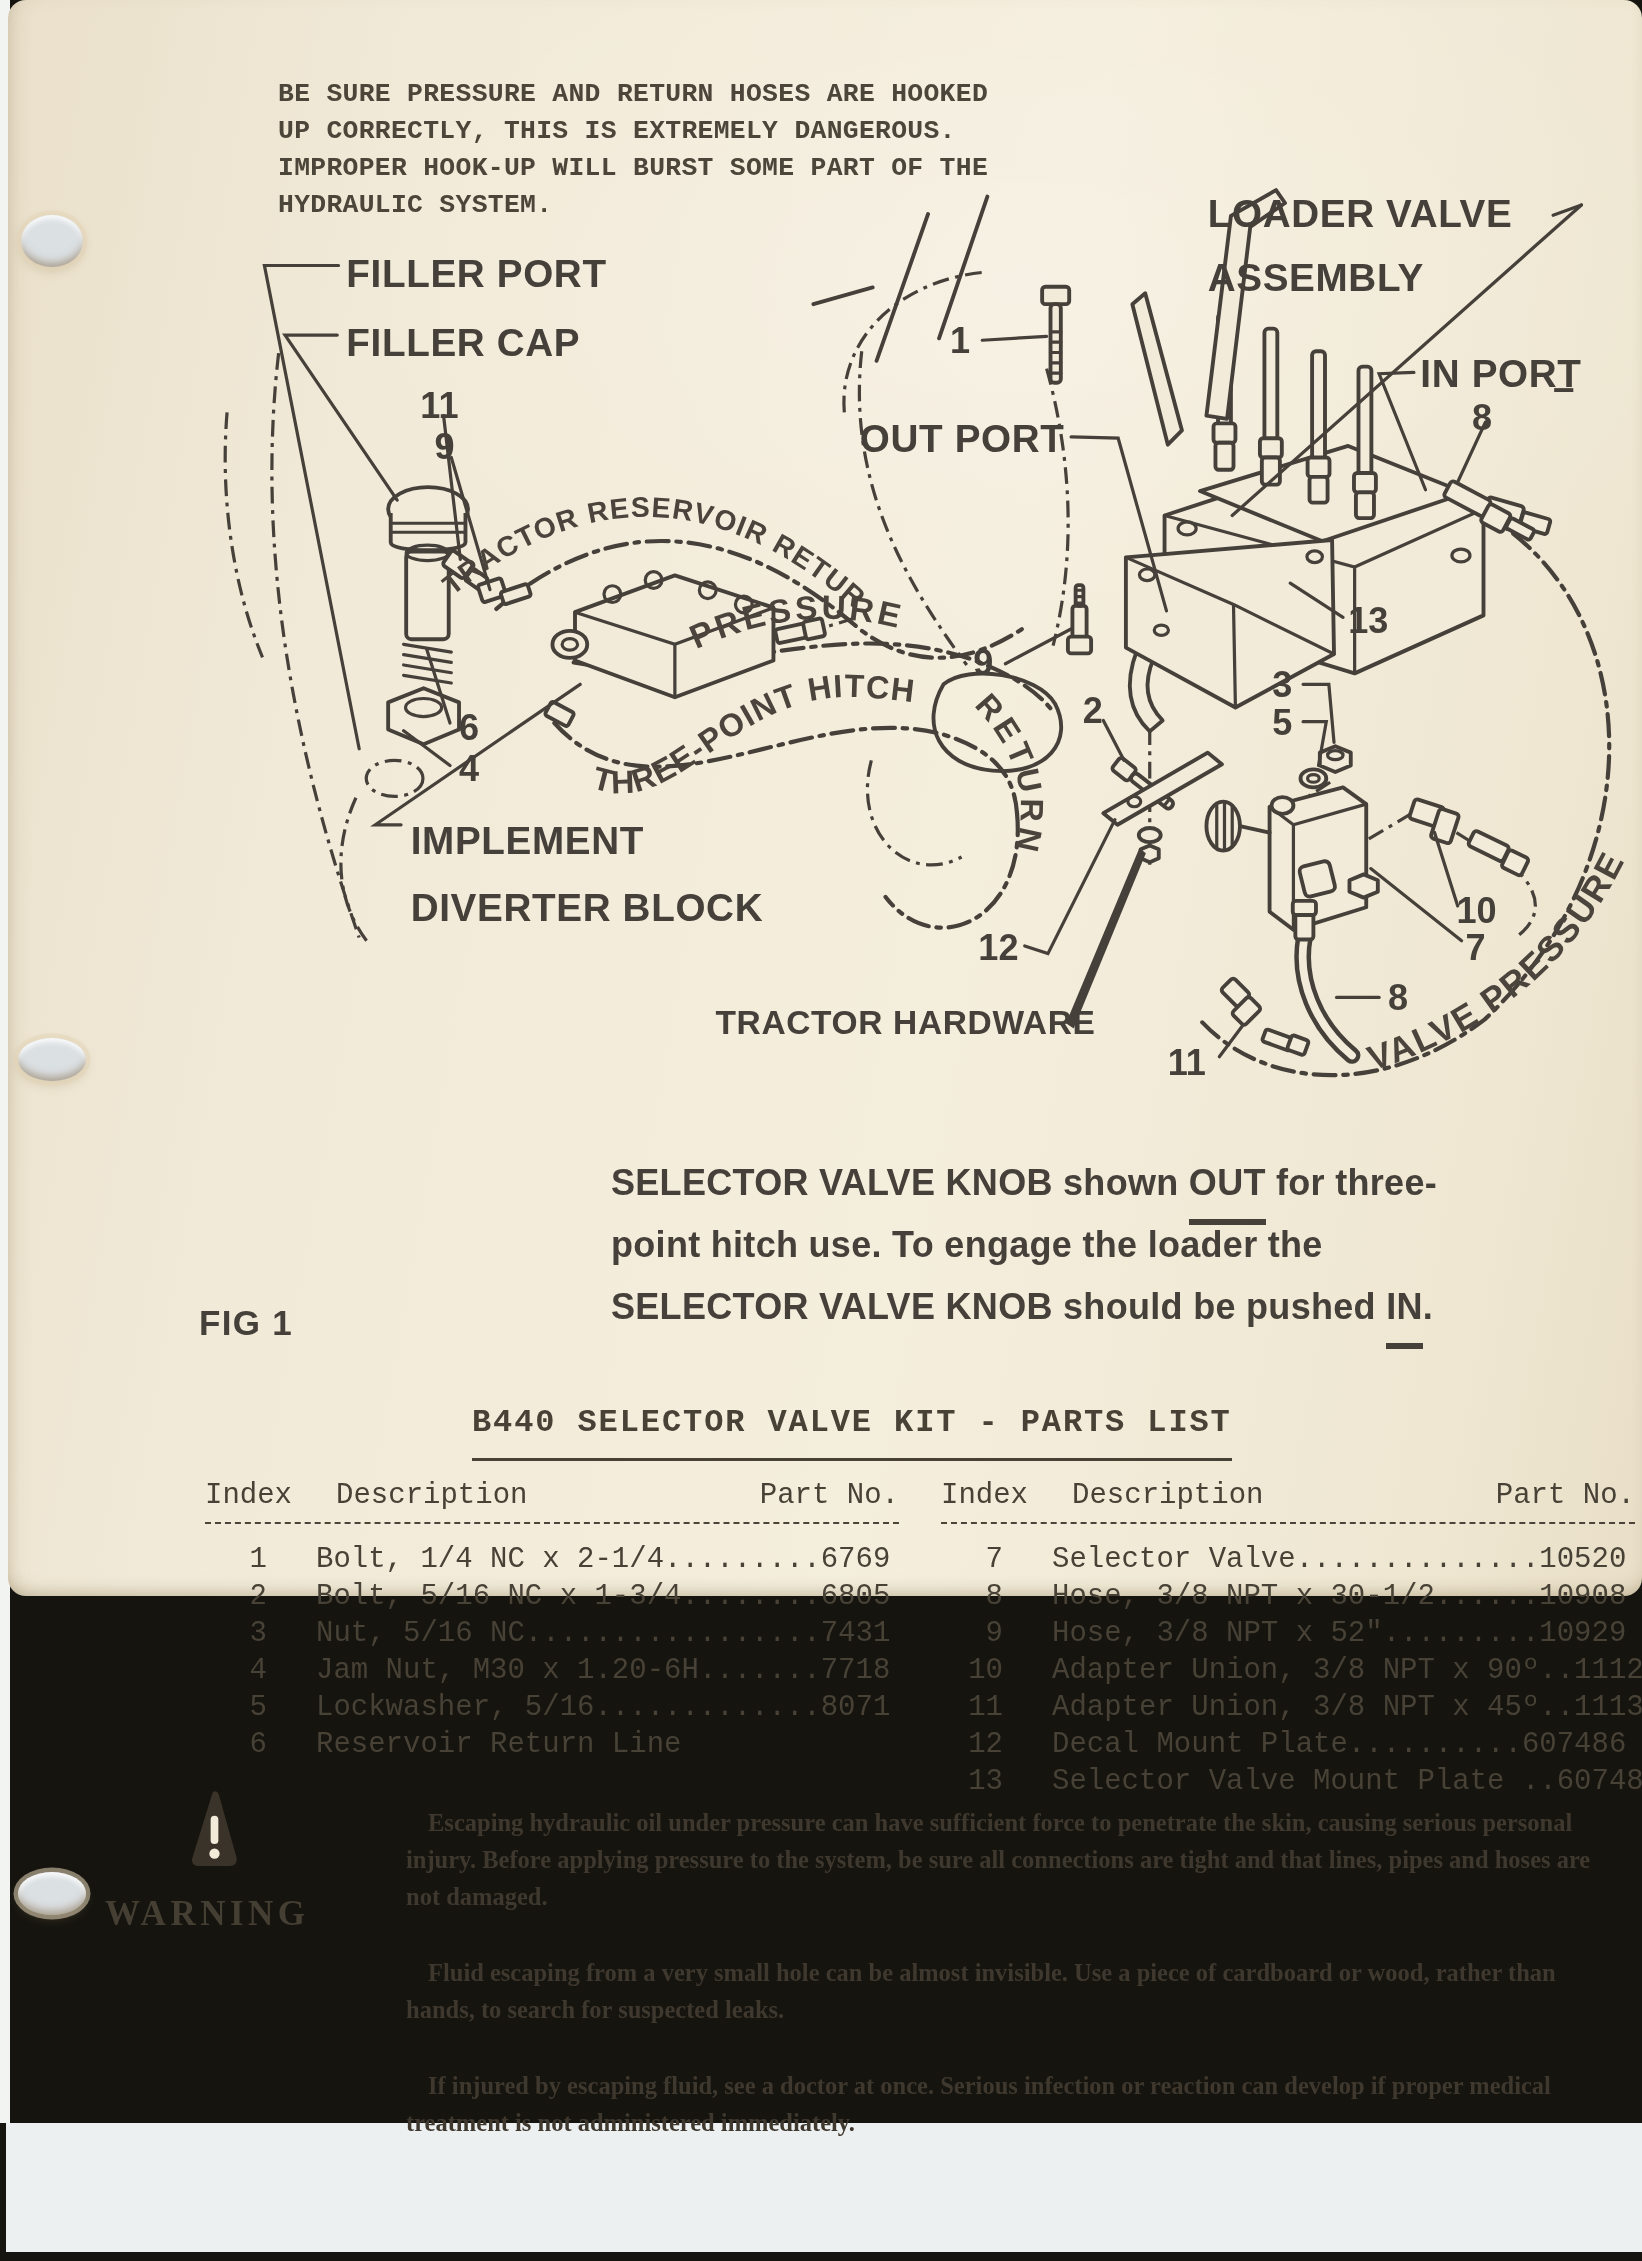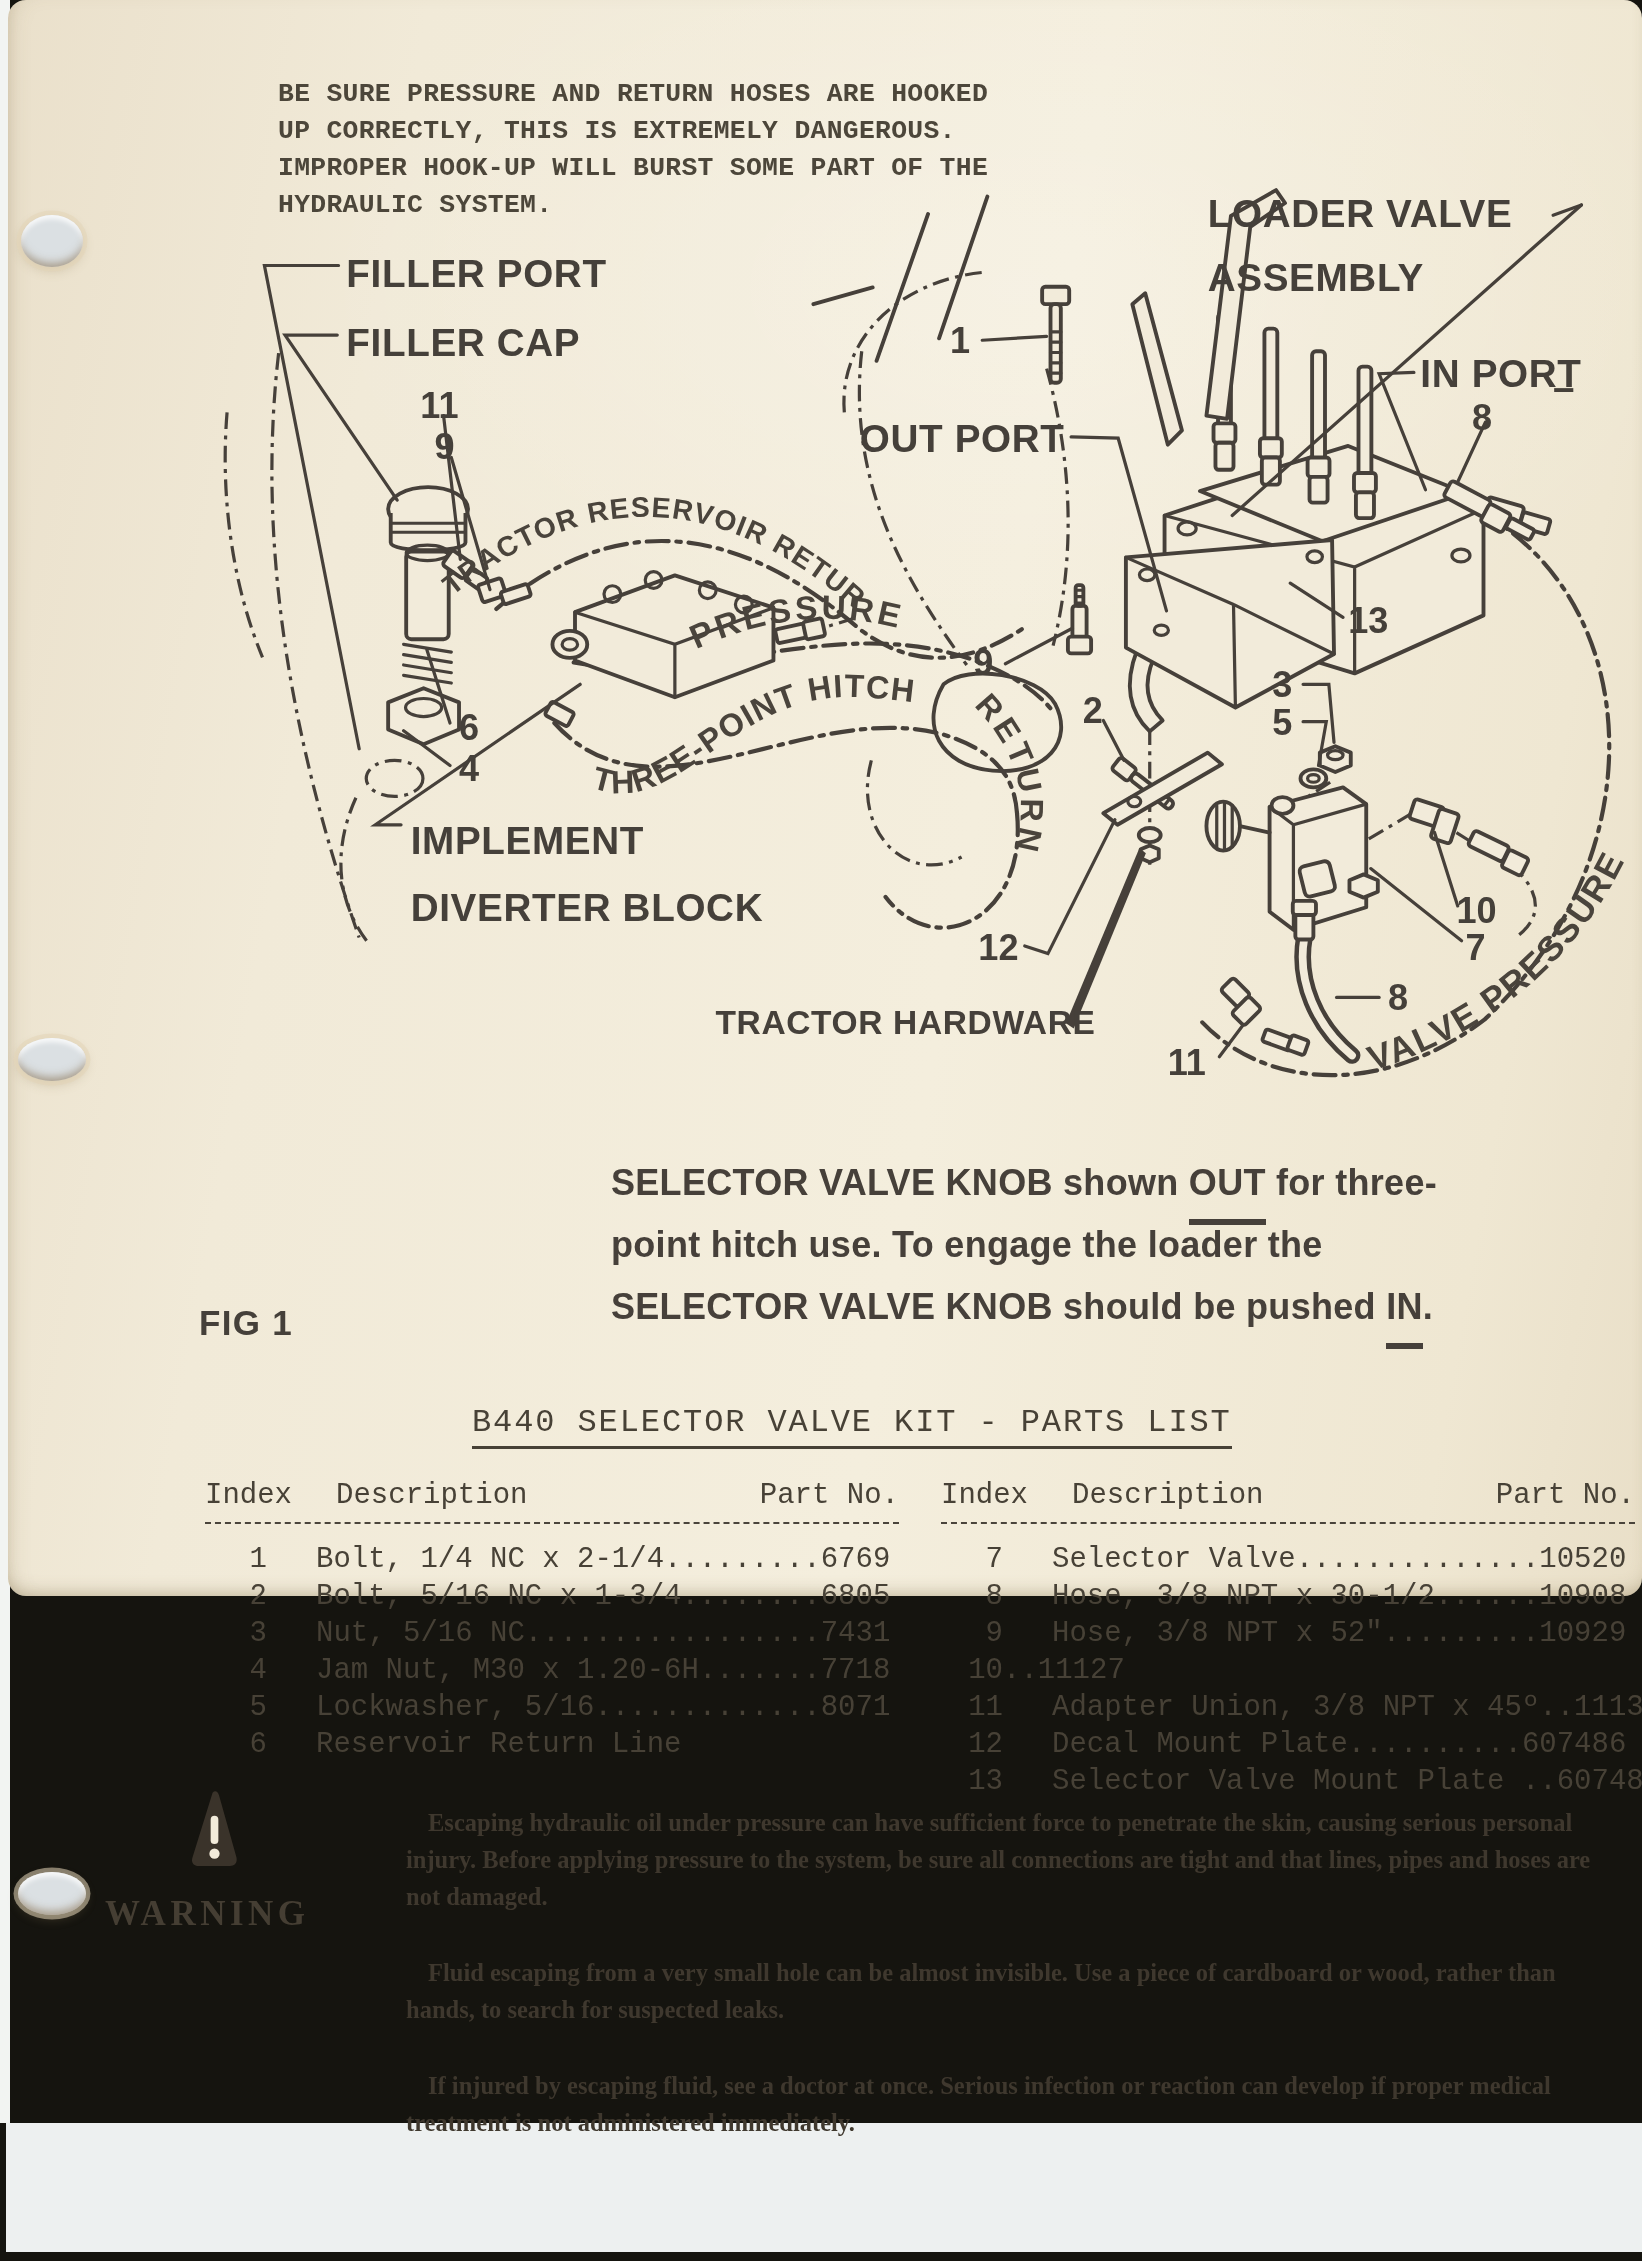--- a/index.html
+++ b/index.html
@@ -23,22 +23,22 @@
   .top-warning{position:absolute;left:270px;top:76px;width:837px;font-size:26.4px;line-height:37px;
                letter-spacing:0.3px;white-space:pre-line;font-weight:700;color:#4c463a;}
   
   .diagram{position:absolute;left:0;top:0;width:1634px;height:1147px;}
   
   .note{position:absolute;left:603px;top:1152px;width:915px;font-size:36px;line-height:62px;
         font-weight:800;color:#46403a;letter-spacing:0.3px;}
   .note u{text-decoration:none;border-bottom:6.4px solid #46403a;padding-bottom:16px;}
   .fig-label{position:absolute;left:191px;top:1303px;font-size:35px;font-weight:800;color:#45403a;letter-spacing:1.3px;}
   
-  .pl-title{position:absolute;left:464px;top:1404px;font-size:32px;letter-spacing:1.9px;font-weight:400;
-            color:#474136;border-bottom:3.2px solid #474136;padding-bottom:5px;}
+  .pl-title{position:absolute;left:464px;top:1404px;font-size:32px;letter-spacing:1.9px;font-weight:700;
+            color:#474136;border-bottom:3.2px solid #474136;padding-bottom:17px;}
   .col{position:absolute;top:1477px;width:694px;font-size:29px;line-height:37px;color:#474136;}
   .col.left{left:197px;} .col.right{left:933px;}
   .col .hdr{display:flex;align-items:baseline;border-bottom:2.6px dashed #4a443b;padding-bottom:7.7px;}
   .col .hdr .h-desc{margin-left:44px;flex:1;}
   .col .rows{margin-top:17px;}
   .row{display:flex;white-space:pre;}
   .row .idx{display:inline-block;width:62px;text-align:right;flex:0 0 62px;}
   .row .desc{margin-left:49px;}
   
   .warn-icon{position:absolute;left:184px;top:1790px;}
@@ -345,21 +345,21 @@
     <div class="col right mono">
       <div class="hdr">
         <span>Index</span>
         <span class="h-desc">Description</span>
         <span>Part No.</span>
       </div>
       <div class="rows">
         <div class="row"><span class="idx">7</span><span class="desc">Selector Valve</span><span>..............</span><span>10520</span></div>
         <div class="row"><span class="idx">8</span><span class="desc">Hose, 3/8 NPT x 30-1/2</span><span>......</span><span>10908</span></div>
         <div class="row"><span class="idx">9</span><span class="desc">Hose, 3/8 NPT x 52"</span><span>.........</span><span>10929</span></div>
-        <div class="row"><span class="idx">10</span><span>..</span><span>11127</span></div>
+        <div class="row"><span class="idx">10</span><span class="desc">Adapter Union, 3/8 NPT x 90º</span><span>..</span><span>11127</span></div>
         <div class="row"><span class="idx">11</span><span class="desc">Adapter Union, 3/8 NPT x 45º</span><span>..</span><span>11135</span></div>
         <div class="row"><span class="idx">12</span><span class="desc">Decal Mount Plate</span><span>..........</span><span>607486</span></div>
         <div class="row"><span class="idx">13</span><span class="desc">Selector Valve Mount Plate </span><span>..</span><span>607487</span></div>
       </div>
     </div>
 
     <svg class="warn-icon" width="45" height="76" viewBox="0 0 70 118">
       <path d="M 32 4 C 36 0 40 2 42 8 L 69 104 C 71 112 67 118 59 118 L 10 118 C 2 118 -2 112 1 104 Z" fill="#3a332a"></path>
       <rect x="29" y="40" width="12" height="44" rx="6" fill="#f2ebda"></rect>
       <circle cx="35" cy="99" r="8" fill="#f2ebda"></circle>

